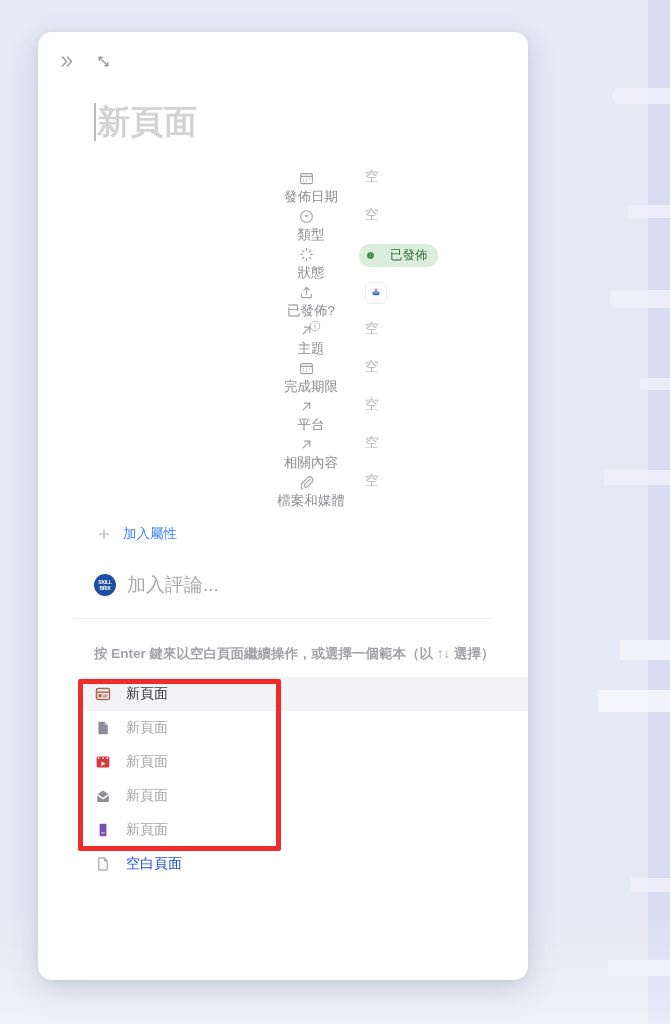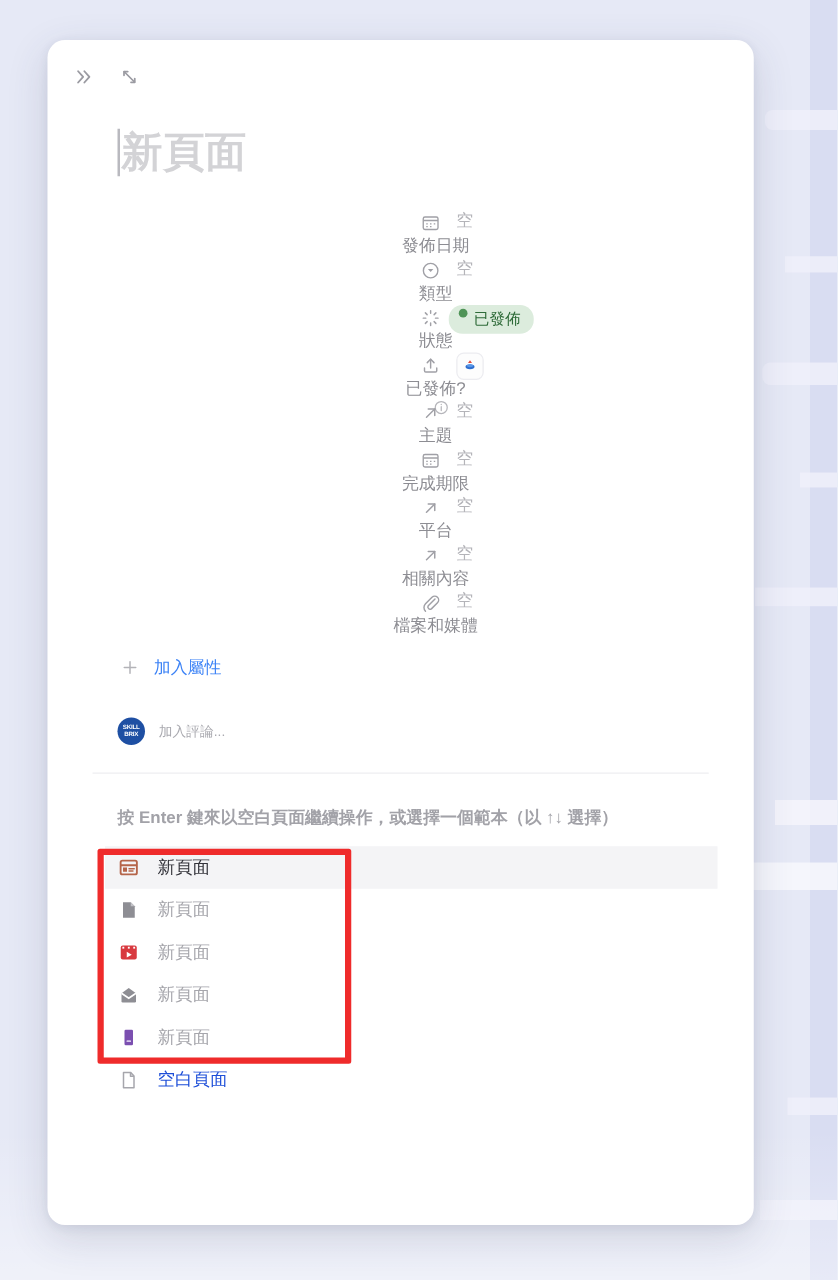--- a/index.html
+++ b/index.html
@@ -46,21 +46,21 @@
   .band.lowerwash {
     position:absolute; left:0; right:0; bottom:0; height:120px;
     background: linear-gradient(180deg, rgba(255,255,255,0) 0%, rgba(255,255,255,.45) 100%);
   }
 
   
   #card {
     position: absolute;
     left: 38px;
     top: 32px;
-    width: 565px;
+    width: 490px;
     height: 948px;
     background: #ffffff;
     border-radius: 14px;
     box-shadow: 0 10px 32px rgba(55,60,95,.16), 0 2px 8px rgba(55,60,95,.08);
     overflow: hidden;
   }
 
   
   #topbar {
     height: 44px;
@@ -134,22 +134,22 @@
     color: #b4b4b9;
     white-space: nowrap;
   }
   .prop-row { position: relative; flex-direction: column; }
   .prop-value.dark { color: #3c3c40; }
 
   .badge {
     position: absolute;
     left: 265px;
     display: inline-flex;
-    align-items: flex-start;
-    gap: 5px;
+    align-items: center;
+    gap: 16px;
     background: #dcecdd;
     color: #2f6b39;
     border-radius: 11px;
     padding: 3px 10px 3px 8px;
     font-size: 12.5px;
   }
   .badge .dot {
     width: 7px; height: 7px;
     border-radius: 50%;
     background: #4f9457;
@@ -192,21 +192,21 @@
     flex-direction: column;
     align-items: center;
     justify-content: center;
     line-height: 6px;
     letter-spacing: -.2px;
     margin-right: 11px;
     overflow: hidden;
     text-align: center;
   }
   #comment-placeholder {
-    font-size: 11px;
+    font-size: 19px;
     color: #a9a9af;
   }
 
   hr.divider {
     border: none;
     border-top: 1px solid #eeeef1;
     margin: 16px 36px 0 36px;
   }
 
   

